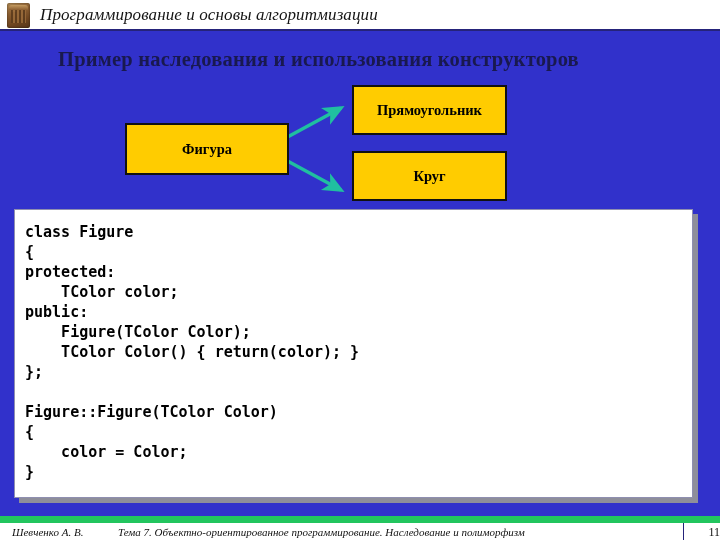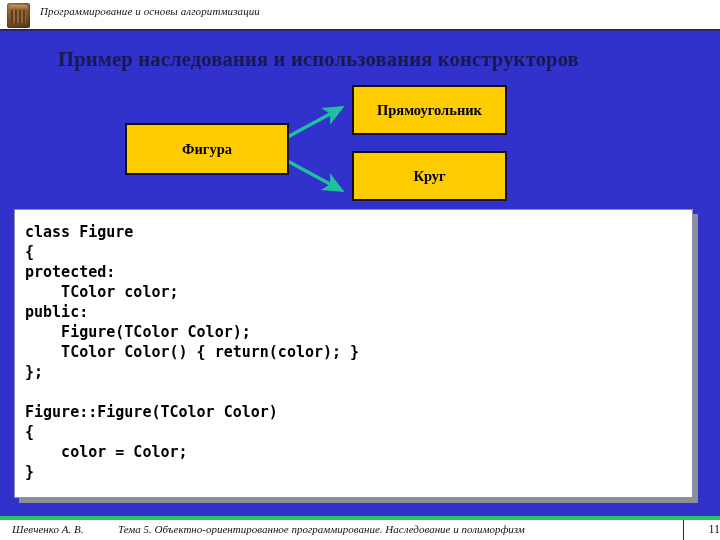--- a/index.html
+++ b/index.html
@@ -61,21 +61,21 @@
     width: 19px; height: 5px;
     background: linear-gradient(180deg, #c39a60, #8a5d30);
     border-radius: 3px 3px 0 0;
   }
   #header-title {
     position: absolute;
     left: 40px;
     top: 5px;
     font-family: "Liberation Serif", "DejaVu Serif", serif;
     font-style: italic;
-    font-size: 11px;
+    font-size: 17px;
     color: #141414;
     letter-spacing: .1px;
     white-space: nowrap;
   }
 
   
   #slide-title {
     position: absolute;
     left: 0;
     top: 48px;
@@ -153,21 +153,21 @@
   }
 
   
   #footer {
     position: absolute;
     left: 0;
     top: 516px;
     width: 720px;
     height: 24px;
     background: #ffffff;
-    border-top: 4px solid #22c55e;
+    border-top: 7px solid #22c55e;
     box-sizing: border-box;
   }
   #footer-author {
     position: absolute;
     left: 12px;
     top: 3px;
     font-family: "Liberation Serif", "DejaVu Serif", serif;
     font-style: italic;
     font-size: 11px;
     color: #111111;
@@ -250,18 +250,18 @@
 };
 
 Figure::Figure(TColor Color)
 {
     color = Color;
 }</pre>
   </div>
 
   <div id="footer">
     <div id="footer-author">Шевченко А. В.</div>
-    <div id="footer-topic">Тема 5. Объектно-ориентированное программирование. Наследование и полиморфизм</div>
+    <div id="footer-topic">Тема 7. Объектно-ориентированное программирование. Наследование и полиморфизм</div>
     <div id="footer-divider"></div>
     <div id="footer-page">11</div>
   </div>
 
 </div>
 
 </body></html>

